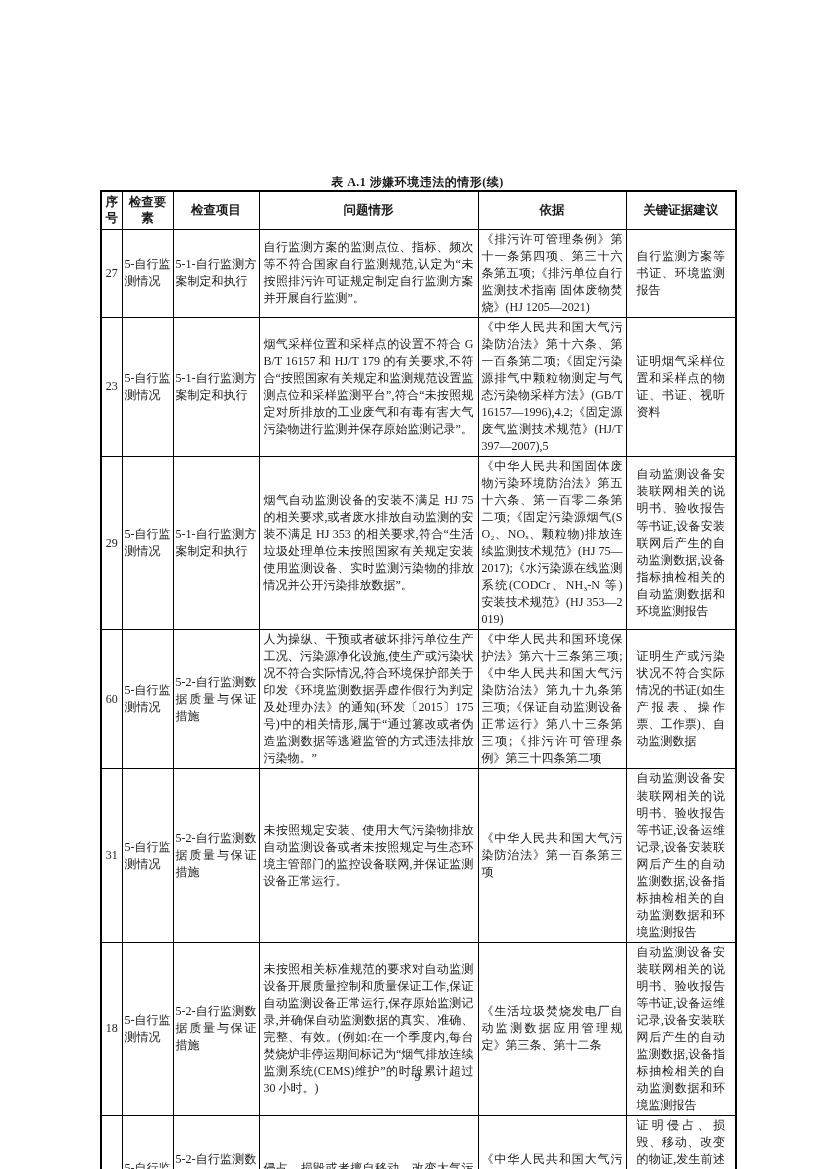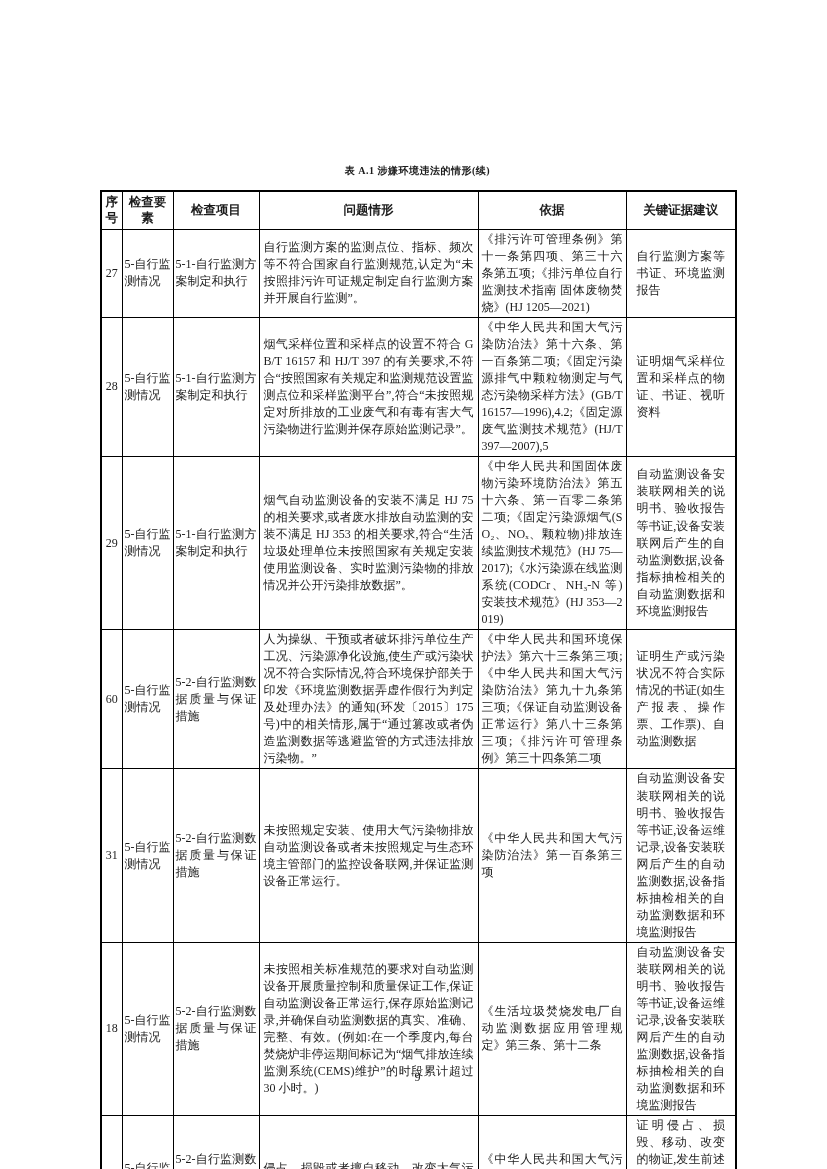--- a/index.html
+++ b/index.html
@@ -1,22 +1,22 @@
 <!DOCTYPE html>
 <html><head>
 <meta charset="utf-8">
 <style>
   html,body { margin:0; padding:0; }
   body {
     width:827px; height:1169px; background:#ffffff; position:relative;
     font-family:"Liberation Serif","DejaVu Serif",serif; color:#1c1c1c;
   }
   .doc-title {
-    position:absolute; left:100px; top:164px; width:635px;
-    text-align:center; font-weight:bold; font-size:10px; letter-spacing:0.5px;
+    position:absolute; left:100px; top:174px; width:635px;
+    text-align:center; font-weight:bold; font-size:12px; letter-spacing:0.5px;
   }
   table.violations {
     position:absolute; left:100px; top:190px; width:635px;
     border-collapse:collapse; table-layout:fixed;
     border:2px solid #000;
   }
   .violations th, .violations td {
     border:1px solid #000;
     vertical-align:middle;
     font-size:12px; line-height:1.42;
@@ -75,24 +75,24 @@
   <tbody>
     <tr class="h-r27">
       <td class="c-no">27</td>
       <td class="c-element">5-自行监测情况</td>
       <td class="c-item">5-1-自行监测方案制定和执行</td>
       <td class="c-situation">自行监测方案的监测点位、指标、频次等不符合国家自行监测规范,认定为“未按照排污许可证规定制定自行监测方案并开展自行监测”。</td>
       <td class="c-basis">《排污许可管理条例》第十一条第四项、第三十六条第五项;《排污单位自行监测技术指南 固体废物焚烧》(HJ 1205—2021)</td>
       <td class="c-evidence">自行监测方案等书证、环境监测报告</td>
     </tr>
     <tr class="h-r28">
-      <td class="c-no">28</td>
+      <td class="c-no">23</td>
       <td class="c-element">5-自行监测情况</td>
       <td class="c-item">5-1-自行监测方案制定和执行</td>
-      <td class="c-situation">烟气采样位置和采样点的设置不符合 GB/T 16157 和 HJ/T 397 的有关要求,不符合“按照国家有关规定和监测规范设置监测点位和采样监测平台”,符合“未按照规定对所排放的工业废气和有毒有害大气污染物进行监测并保存原始监测记录”。</td>
+      <td class="c-situation">烟气采样位置和采样点的设置不符合 GB/T 16157 和 HJ/T 179 的有关要求,不符合“按照国家有关规定和监测规范设置监测点位和采样监测平台”,符合“未按照规定对所排放的工业废气和有毒有害大气污染物进行监测并保存原始监测记录”。</td>
       <td class="c-basis">《中华人民共和国大气污染防治法》第十六条、第一百条第二项;《固定污染源排气中颗粒物测定与气态污染物采样方法》(GB/T 16157—1996),4.2;《固定源废气监测技术规范》(HJ/T 397—2007),5</td>
       <td class="c-evidence">证明烟气采样位置和采样点的物证、书证、视听资料</td>
     </tr>
     <tr class="h-r29">
       <td class="c-no">29</td>
       <td class="c-element">5-自行监测情况</td>
       <td class="c-item">5-1-自行监测方案制定和执行</td>
       <td class="c-situation">烟气自动监测设备的安装不满足 HJ 75 的相关要求,或者废水排放自动监测的安装不满足 HJ 353 的相关要求,符合“生活垃圾处理单位未按照国家有关规定安装使用监测设备、实时监测污染物的排放情况并公开污染排放数据”。</td>
       <td class="c-basis">《中华人民共和国固体废物污染环境防治法》第五十六条、第一百零二条第二项;《固定污染源烟气(SO₂、NOₓ、颗粒物)排放连续监测技术规范》(HJ 75—2017);《水污染源在线监测系统(CODCr、NH₃-N 等)安装技术规范》(HJ 353—2019)</td>
       <td class="c-evidence">自动监测设备安装联网相关的说明书、验收报告等书证,设备安装联网后产生的自动监测数据,设备指标抽检相关的自动监测数据和环境监测报告</td>

